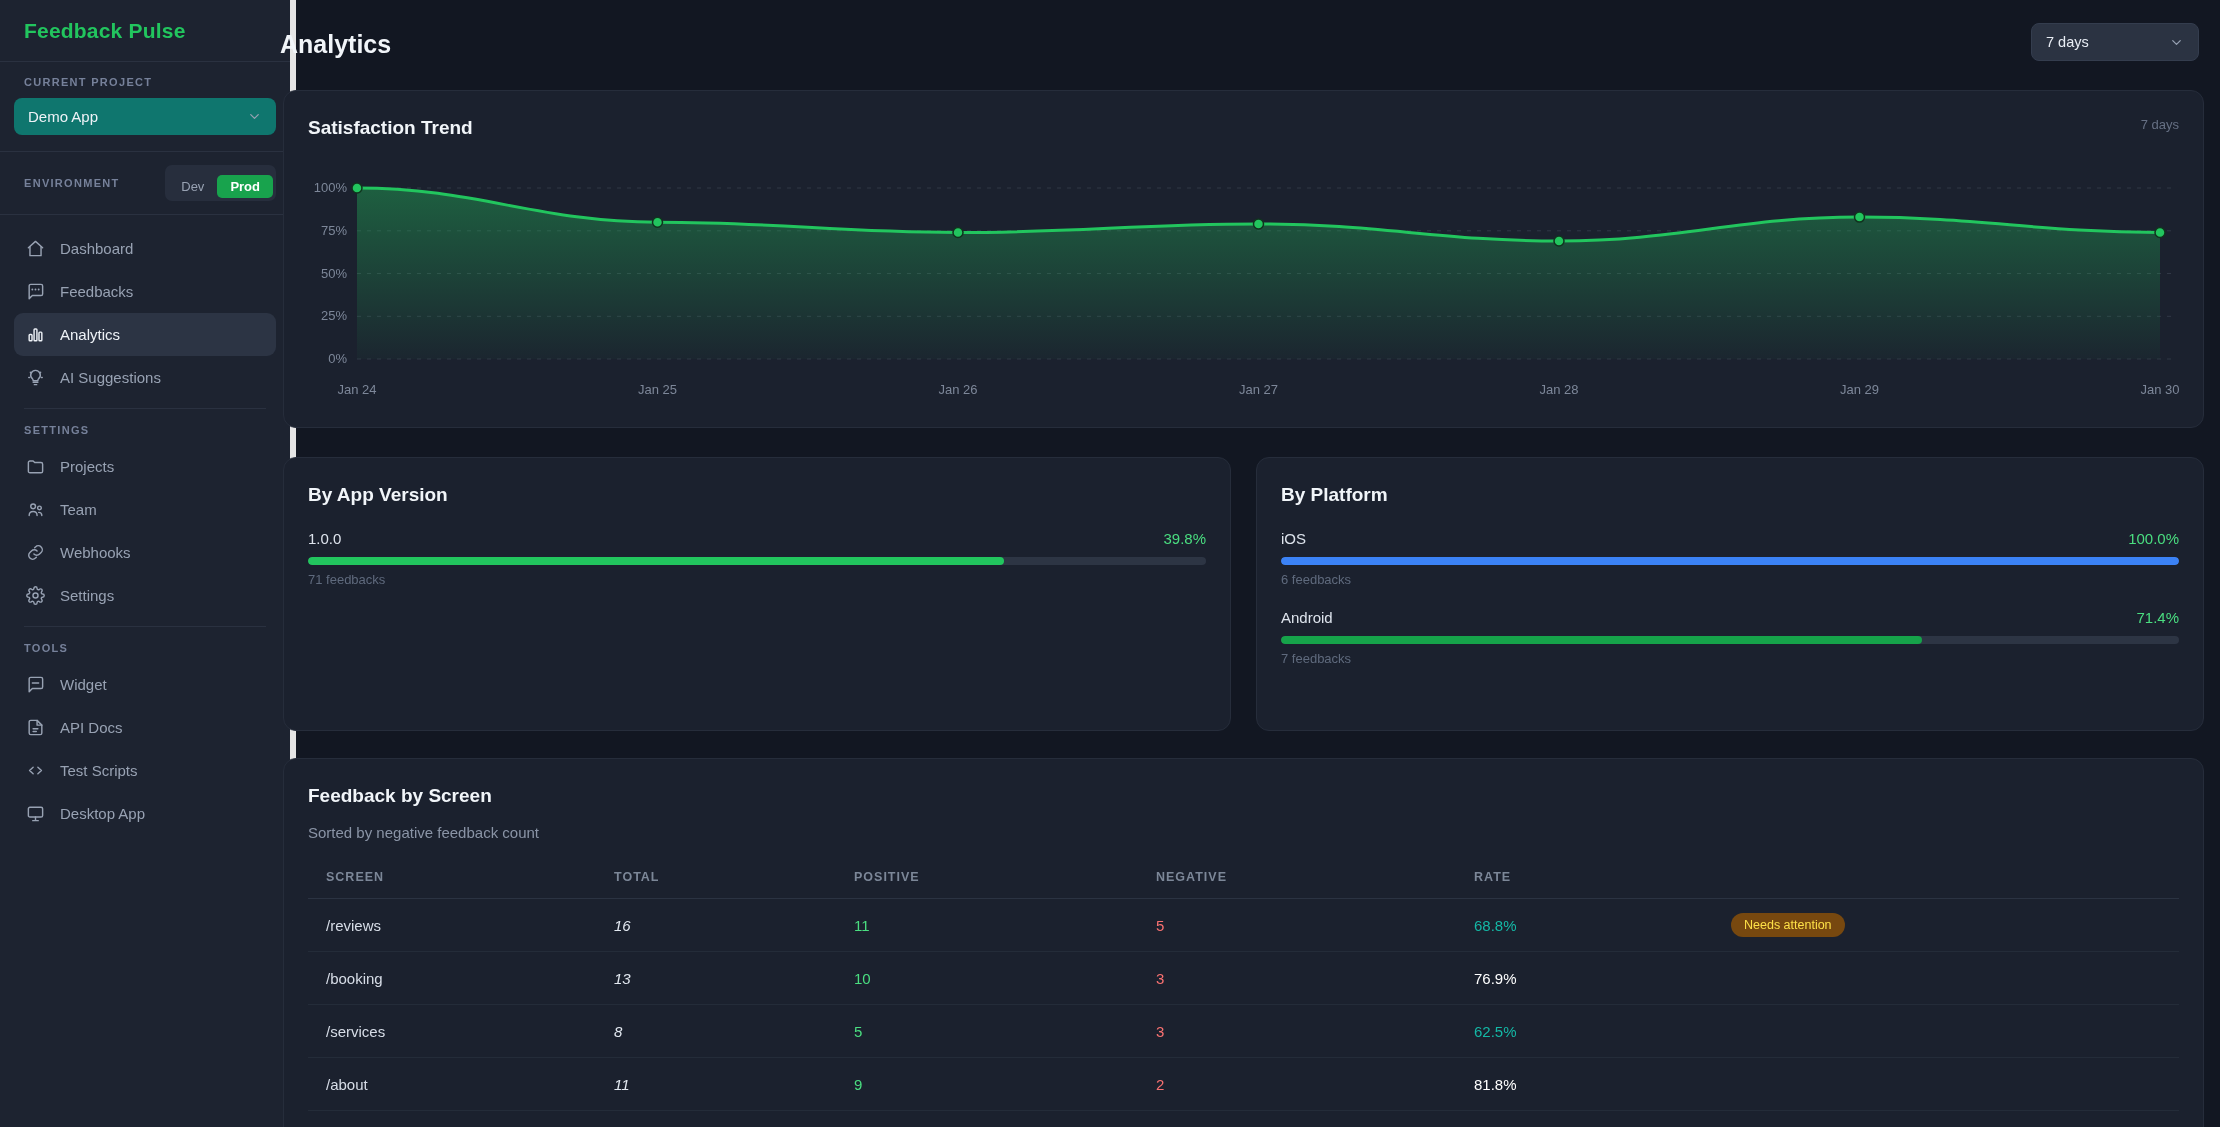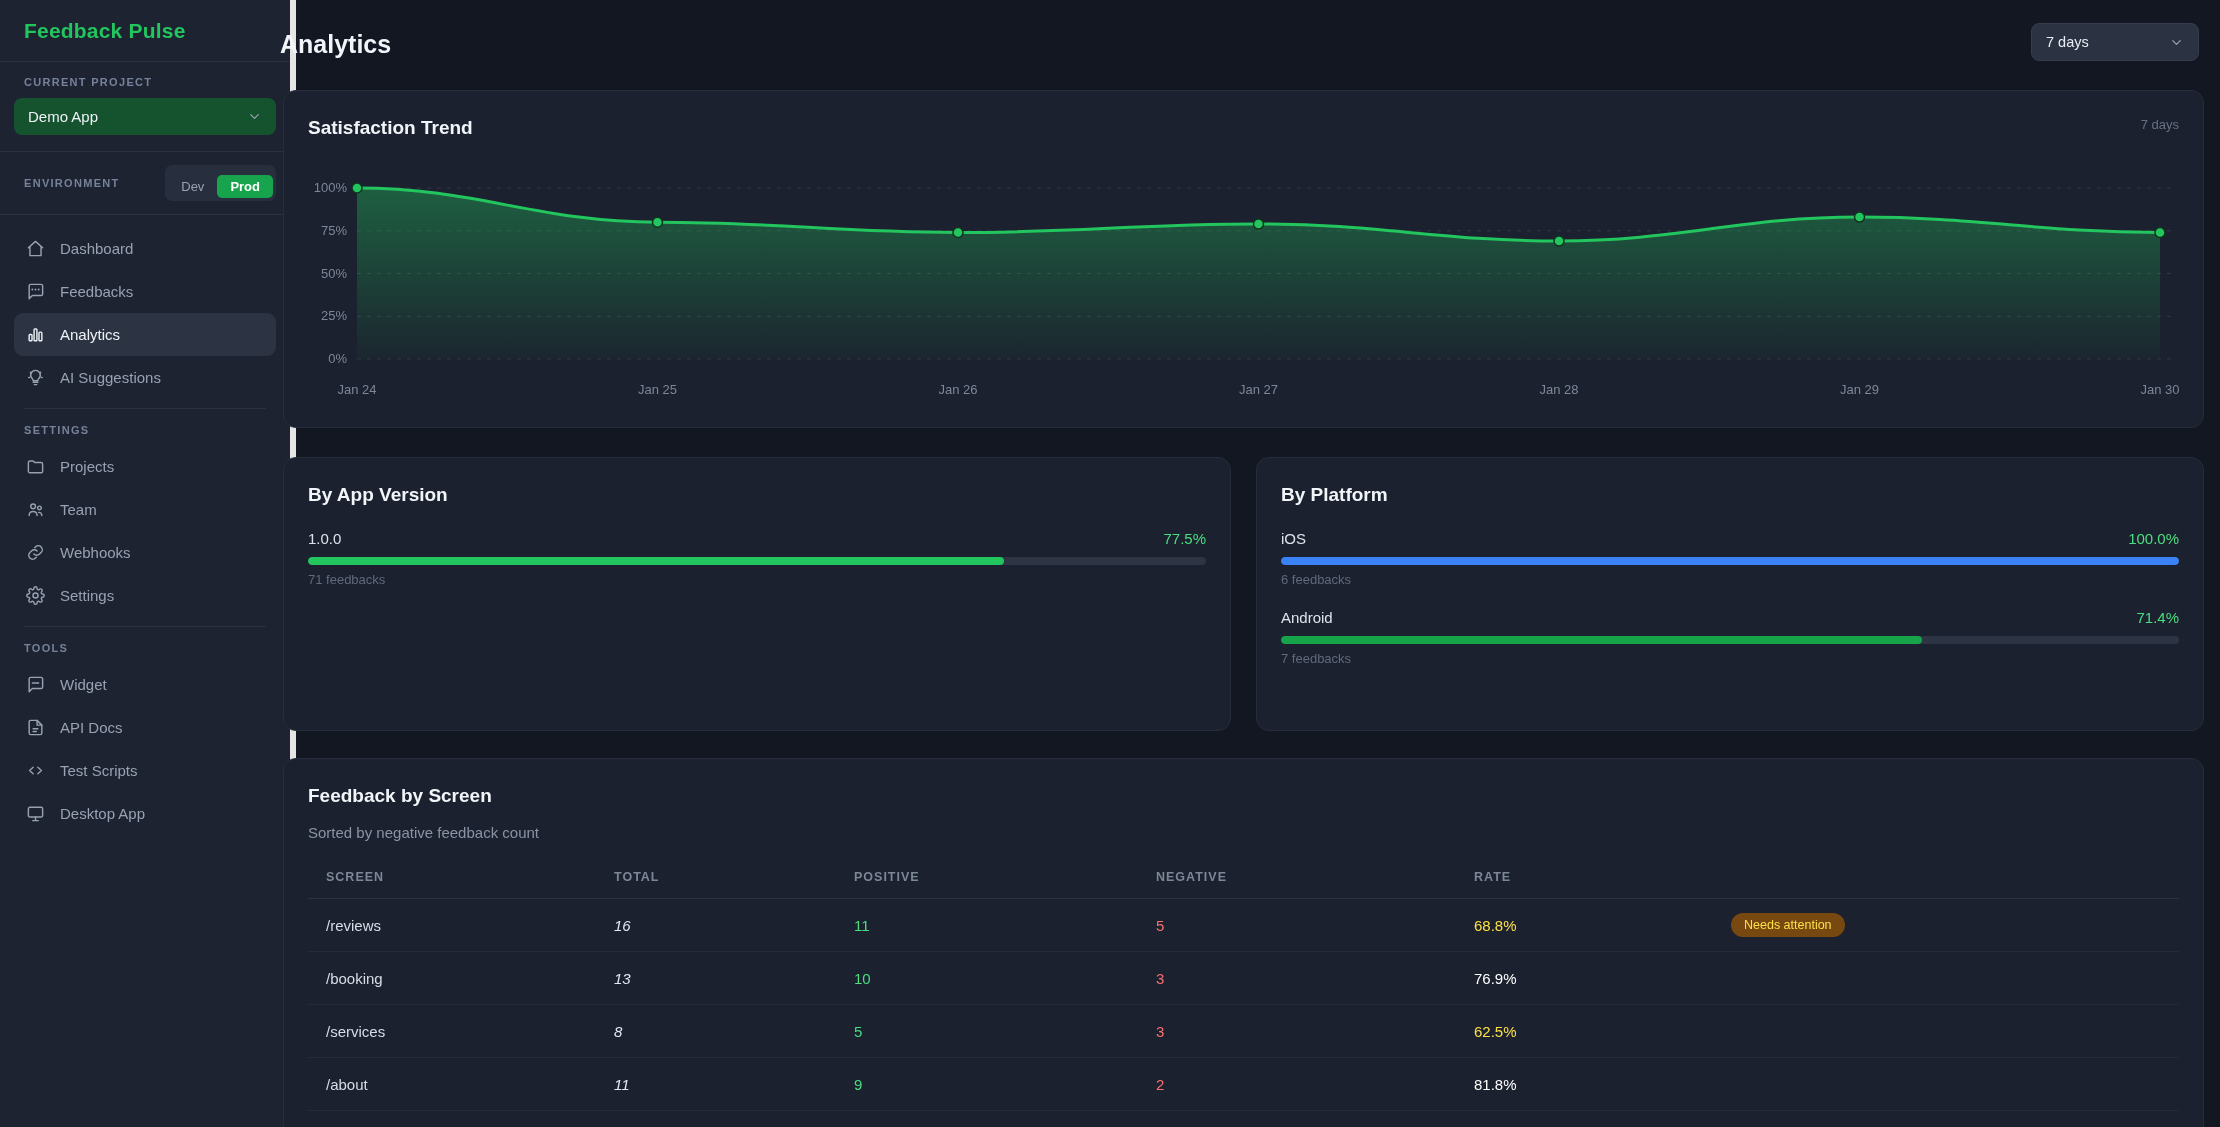--- a/index.html
+++ b/index.html
@@ -15,21 +15,21 @@
     background:#1d2330; border-right:6px solid #e5e5e5;
   }
   .brand { padding:19px 24px 18px; font-size:21px; font-weight:bold; color:#22c55e;
     border-bottom:1px solid #2a3140; letter-spacing:.2px;}
   .side-section { padding:14px 14px 16px; border-bottom:1px solid #2a3140; }
   .side-label { font-size:11px; letter-spacing:1.3px; color:#76819а; color:#76819a;
     font-weight:bold; text-transform:uppercase; }
   .side-section .side-label { margin:0 10px 10px; }
   .project-select {
     display:flex; align-items:center; justify-content:space-between;
-    background:#14532d; border-radius:8px; height:37px; padding:0 14px;
+    background:#0f766e; border-radius:8px; height:37px; padding:0 14px;
     font-size:15px; color:#eef2f7; cursor:pointer;
   }
   .env-row { display:flex; align-items:center; justify-content:space-between;
     padding:13px 14px; border-bottom:1px solid #2a3140; }
   .env-row .side-label { margin-left:10px; }
   .env-toggle { display:flex; background:#272e3d; border-radius:7px; padding:3px; }
   .env-btn { font-size:13px; padding:4px 13px; border-radius:5px; color:#97a1b2;
     background:transparent; border:none; font-family:inherit; cursor:pointer;margin-top:7px; }
   .env-btn.active { background:#18a34d; color:#ffffff; font-weight:bold; }
   .nav { padding:12px 14px; }
@@ -75,21 +75,21 @@
   .t-row { display:grid; grid-template-columns:288px 240px 302px 318px 257px 1fr;
     align-items:center; padding-left:18px; }
   .t-head { height:44px; border-bottom:1px solid #2b3342; }
   .t-head span { font-size:12.5px; letter-spacing:1px; color:#7c8798; font-weight:bold; }
   .t-body .t-row { height:53px; border-bottom:1px solid #242c39; font-size:15px; }
   .c-screen { color:#d7dde7; }
   .c-total  { color:#e2e8f0;font-style:italic; }
   .c-pos { color:#4ade80; }
   .c-neg { color:#f87171; }
   .rate-good { color:#ffffff; }
-  .rate-warn { color:#fde047; }
+  .rate-warn { color:#14b8a6; }
   .badge { display:inline-block; font-size:12.5px; color:#fde047; background:#77480f;
     border-radius:999px; padding:6px 13px; line-height:1; }
 </style>
 </head>
 <body>
 
 <aside class="sidebar">
   <div class="brand">Feedback Pulse</div>
 
   <div class="side-section">
@@ -285,21 +285,21 @@
 </section>
 
 <section class="card" id="version-card">
   <div class="card-head">
     <div class="card-title">By App Version</div>
   </div>
   <div class="bars-body" id="version-bars">
       <div class="bar-row">
         <div class="lbl-line">
          <span class="lbl">1.0.0</span>
-         <span class="pct">77.5%</span>
+         <span class="pct">39.8%</span>
        </div>
        <div class="bar-track">
          <div class="bar-fill" style="width:77.5%;background:#22c55e"></div>
        </div>
        <div class="bar-count">71 feedbacks</div>
       </div>
     </div>
 </section>
 
 <section class="card" id="platform-card">

